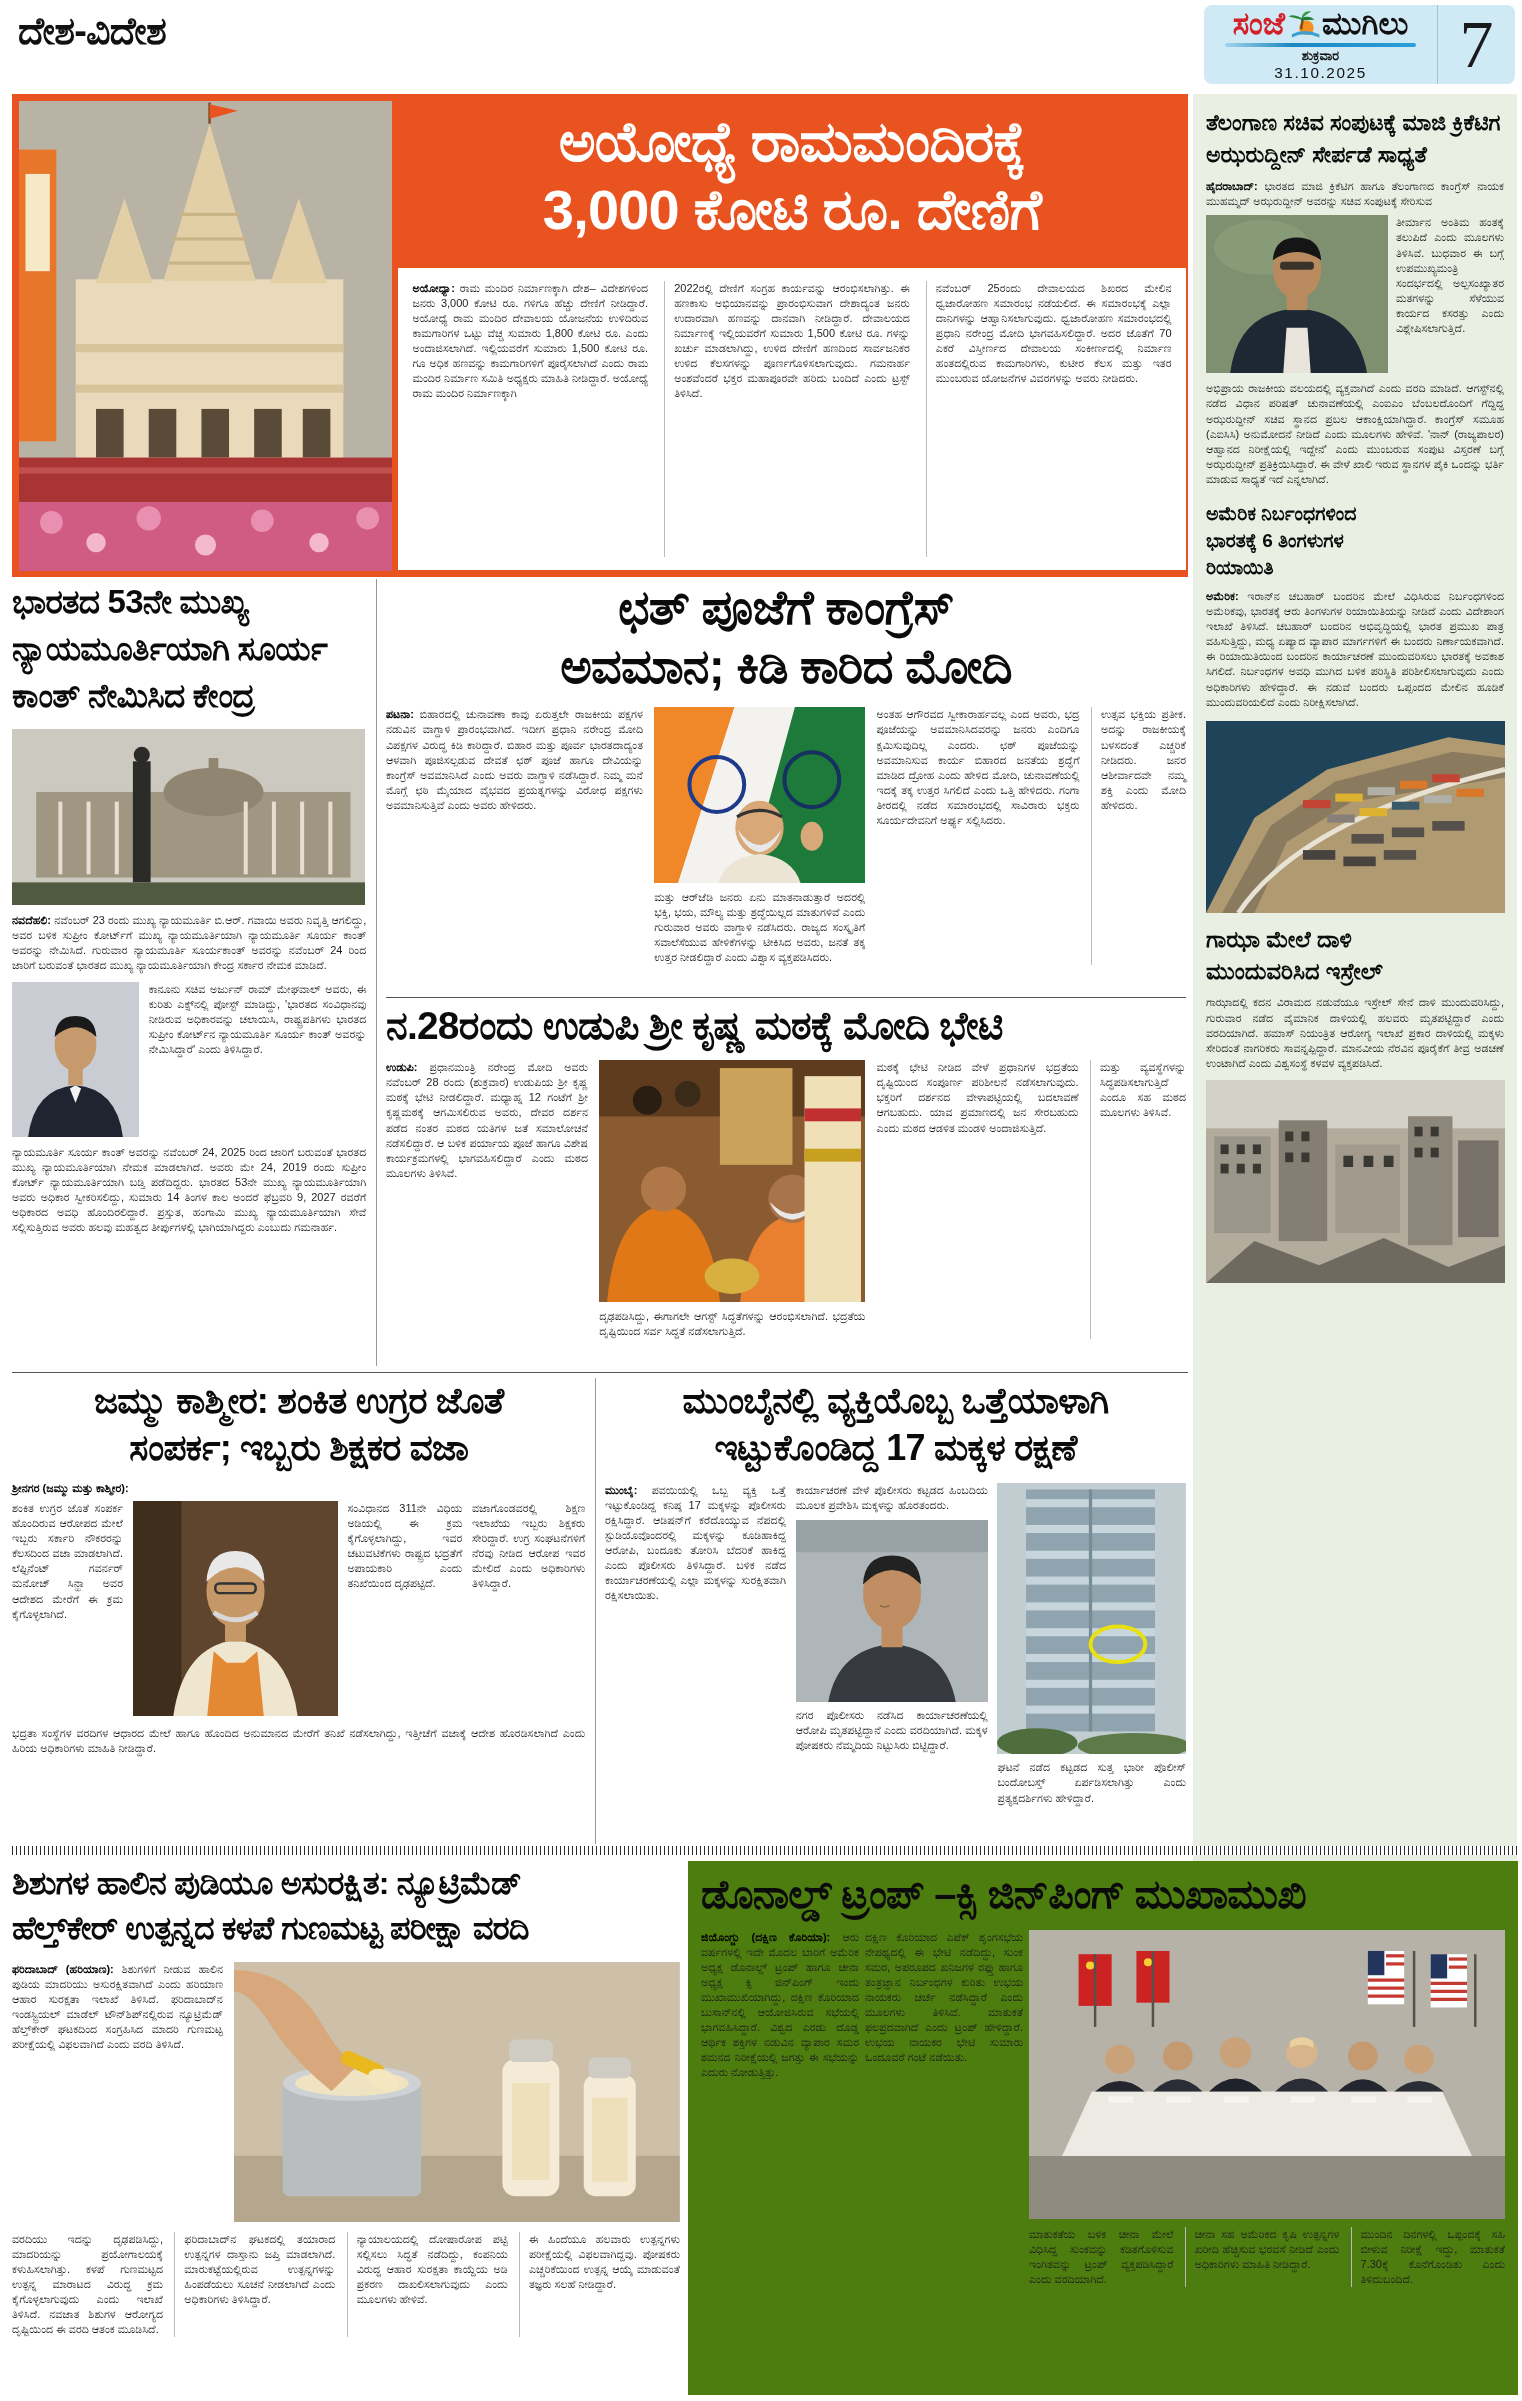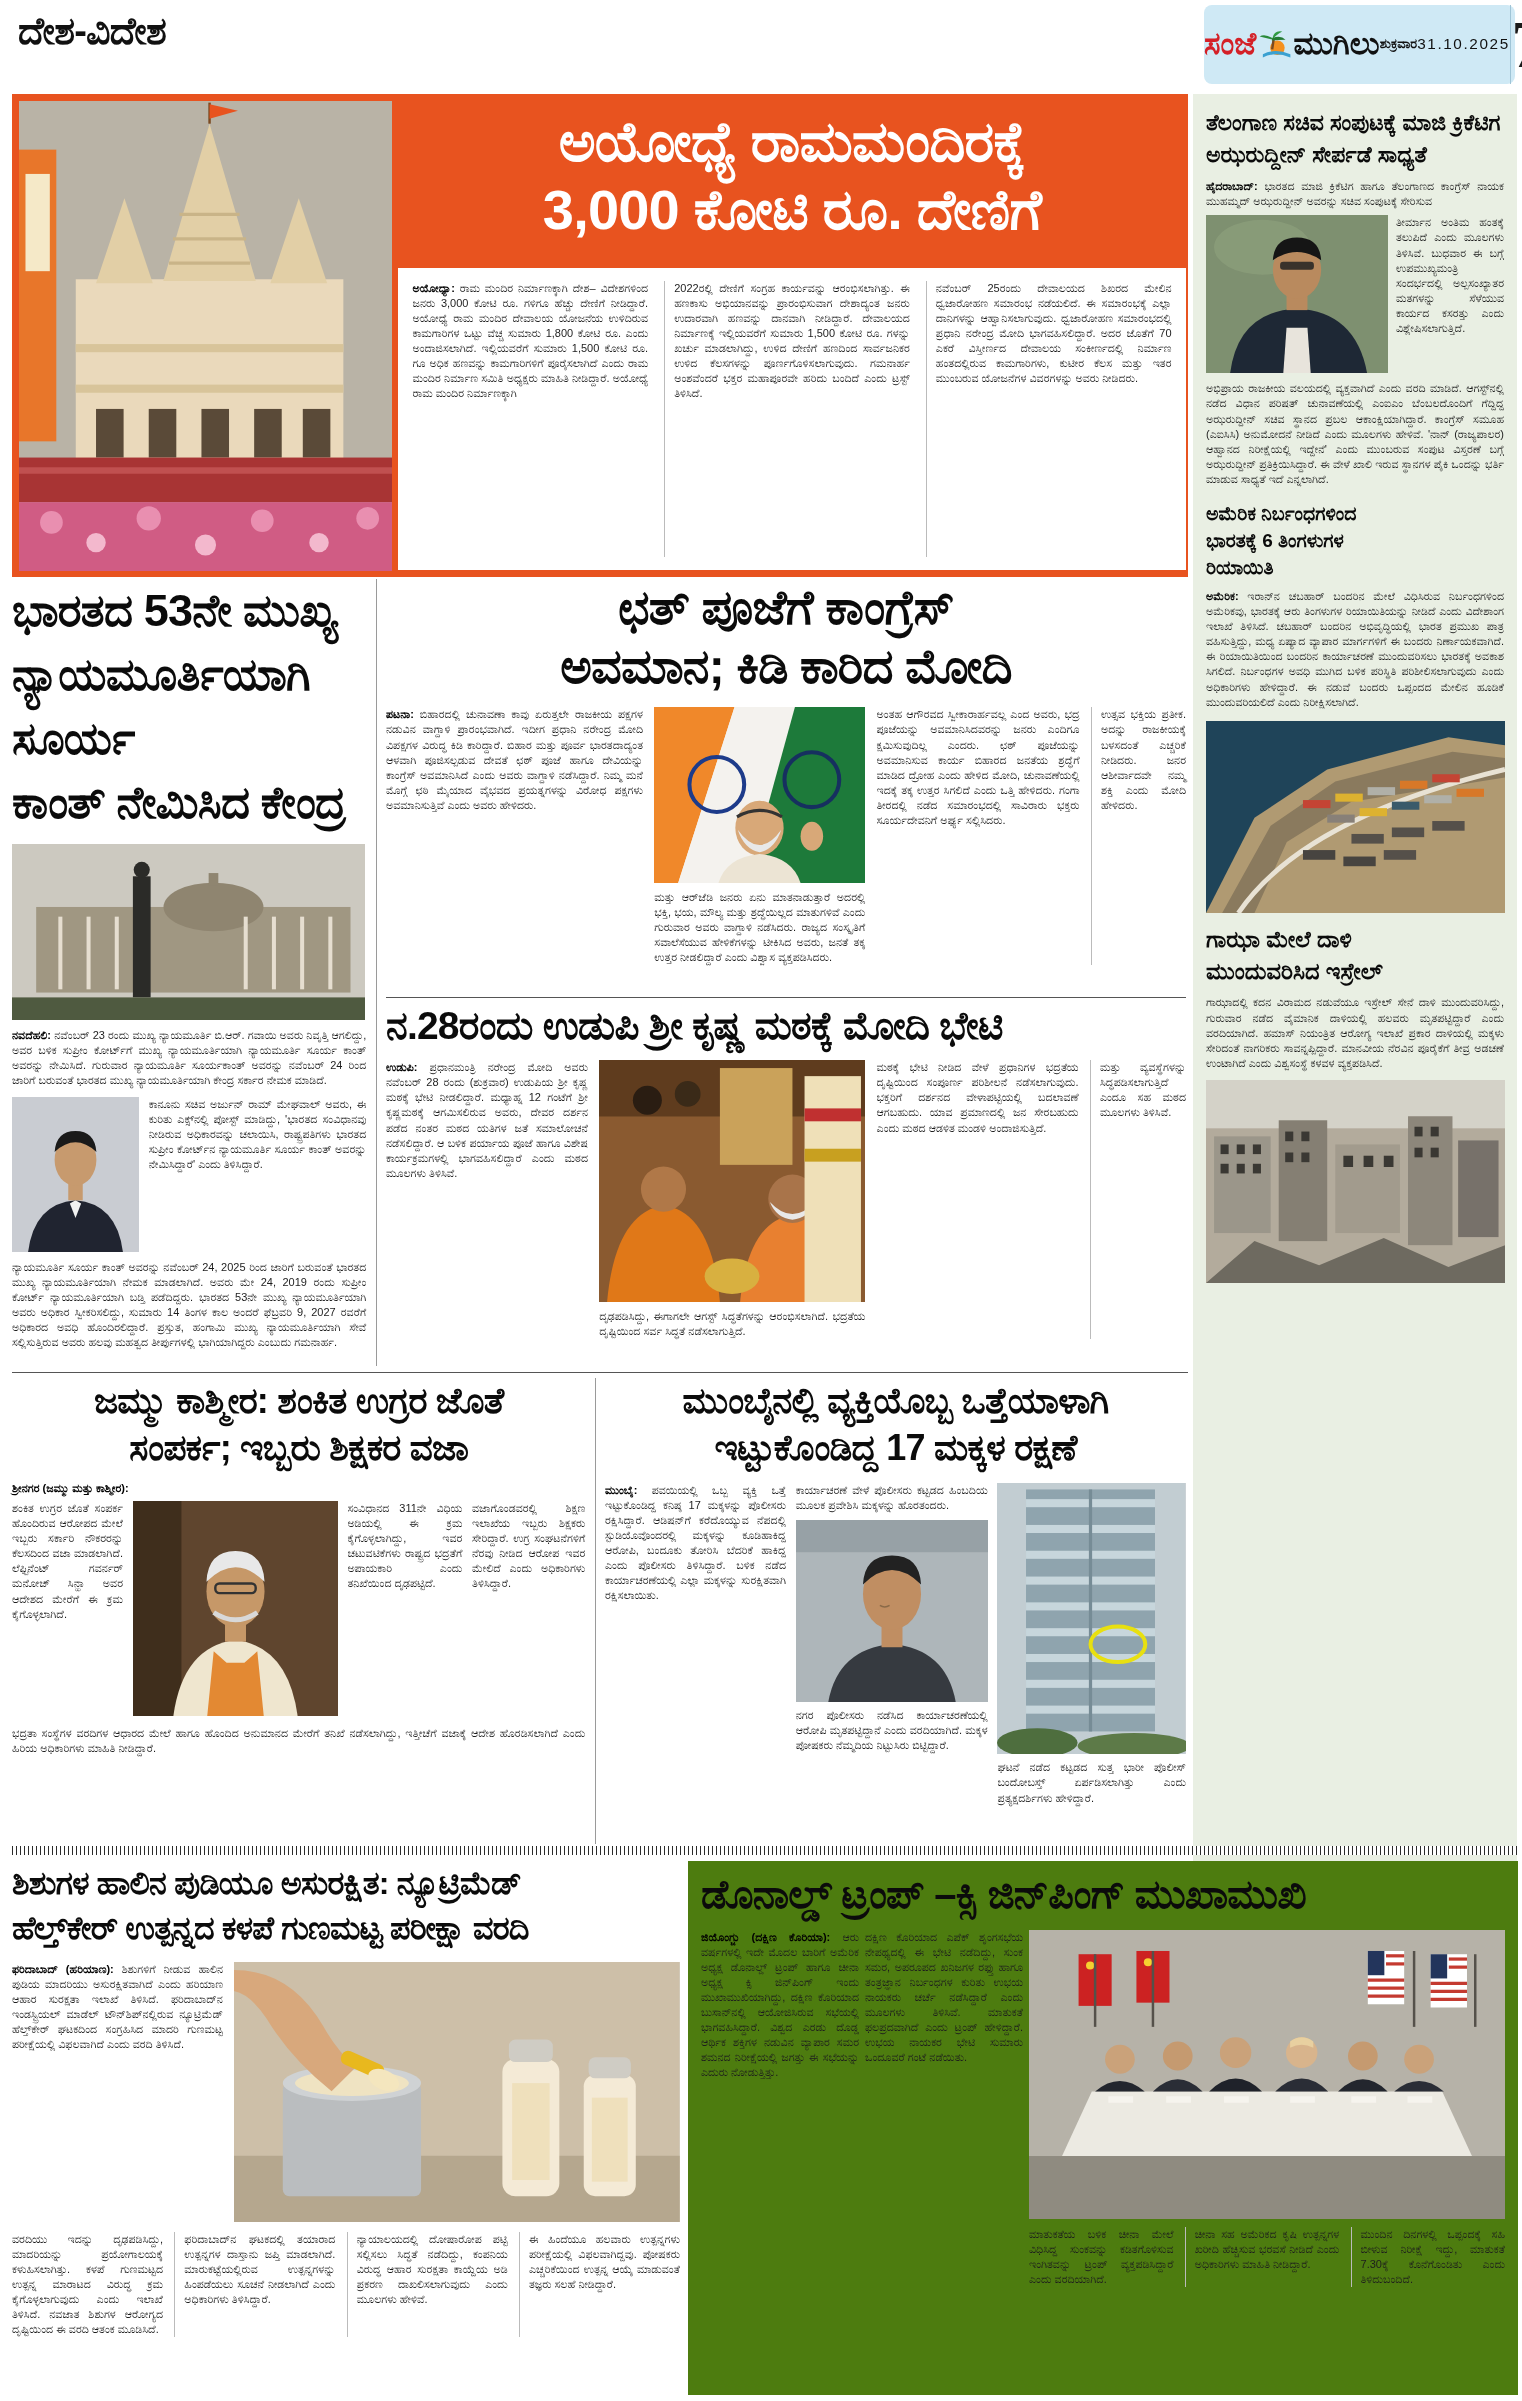--- a/index.html
+++ b/index.html
@@ -19,21 +19,21 @@
   .flexrow{display:flex;}
 </style>
 </head>
 <body>
 
 <div id="page">
 
   <div class="abs" style="left:18px;top:9.7px;font-size:38px;font-weight:bold;letter-spacing:-0.8px;">ದೇಶ-ವಿದೇಶ</div>
 
   <div class="abs" style="left:1204px;top:4.8px;width:311px;height:79px;background:#cfe9f5;border-radius:8px;display:flex;">
-    <div style="flex:1;display:flex;flex-direction:row;align-items:center;justify-content:center;">
+    <div style="flex:1;display:flex;flex-direction:column;align-items:center;justify-content:center;">
       <div style="display:flex;align-items:center;gap:1.6px;">
         <span style="font-size:31px;font-weight:bold;color:#d42027;">ಸಂಜೆ</span>
         <span style="display:inline-block;width:34px;height:29px;">
           <svg viewBox="0 0 42 36">
               <circle cx="24" cy="22" r="9" fill="#f59120"></circle>
             <path d="M6 30 Q21 22 40 30 L40 34 Q21 26 6 34 Z" fill="#3aa0d0"></path>
             <rect x="17" y="10" width="3" height="14" fill="#7a4a20" transform="rotate(8 18 17)"></rect>
             <path d="M18 10 Q8 4 2 8 Q10 10 18 12 Z" fill="#2a8a3a"></path>
             <path d="M18 10 Q20 0 30 2 Q22 6 18 12 Z" fill="#2f9a42"></path>
             <path d="M18 10 Q28 6 34 12 Q25 12 17 13 Z" fill="#237a32"></path>
@@ -193,21 +193,21 @@
             <rect x="278" y="58" width="10" height="12"></rect>
           <rect x="258" y="84" width="10" height="12"></rect>
             <rect x="278" y="84" width="10" height="12"></rect>
         </g>
         <polygon points="0,252 60,200 140,230 220,196 300,232 370,205 370,252" fill="#6e6a60"></polygon>
       </svg>
     </div>
   </div>
 
   <div class="abs vline" style="left:12px;top:579px;width:365px;height:787px;padding-right:9.7px;box-sizing:border-box;">
-    <div class="hl" style="font-size:45px;line-height:1.42;letter-spacing:-0.8px;">
+    <div class="hl" style="font-size:33px;line-height:1.42;letter-spacing:-0.8px;">
       <div>ಭಾರತದ 53ನೇ ಮುಖ್ಯ</div>
       <div>ನ್ಯಾಯಮೂರ್ತಿಯಾಗಿ ಸೂರ್ಯ</div>
       <div>ಕಾಂತ್ ನೇಮಿಸಿದ ಕೇಂದ್ರ</div>
     </div>
     <div class="ph" style="width:353px;height:176px;margin:9.7px 0 8px;">
       <svg viewBox="0 0 438 218" preserveAspectRatio="none">
         <rect width="438" height="218" fill="#ccc9c0"></rect>
         <rect x="30" y="78" width="390" height="106" fill="#a09782"></rect>
         <ellipse cx="250" cy="78" rx="62" ry="30" fill="#8f8570"></ellipse>
         <rect x="244" y="36" width="12" height="16" fill="#8f8570"></rect>

